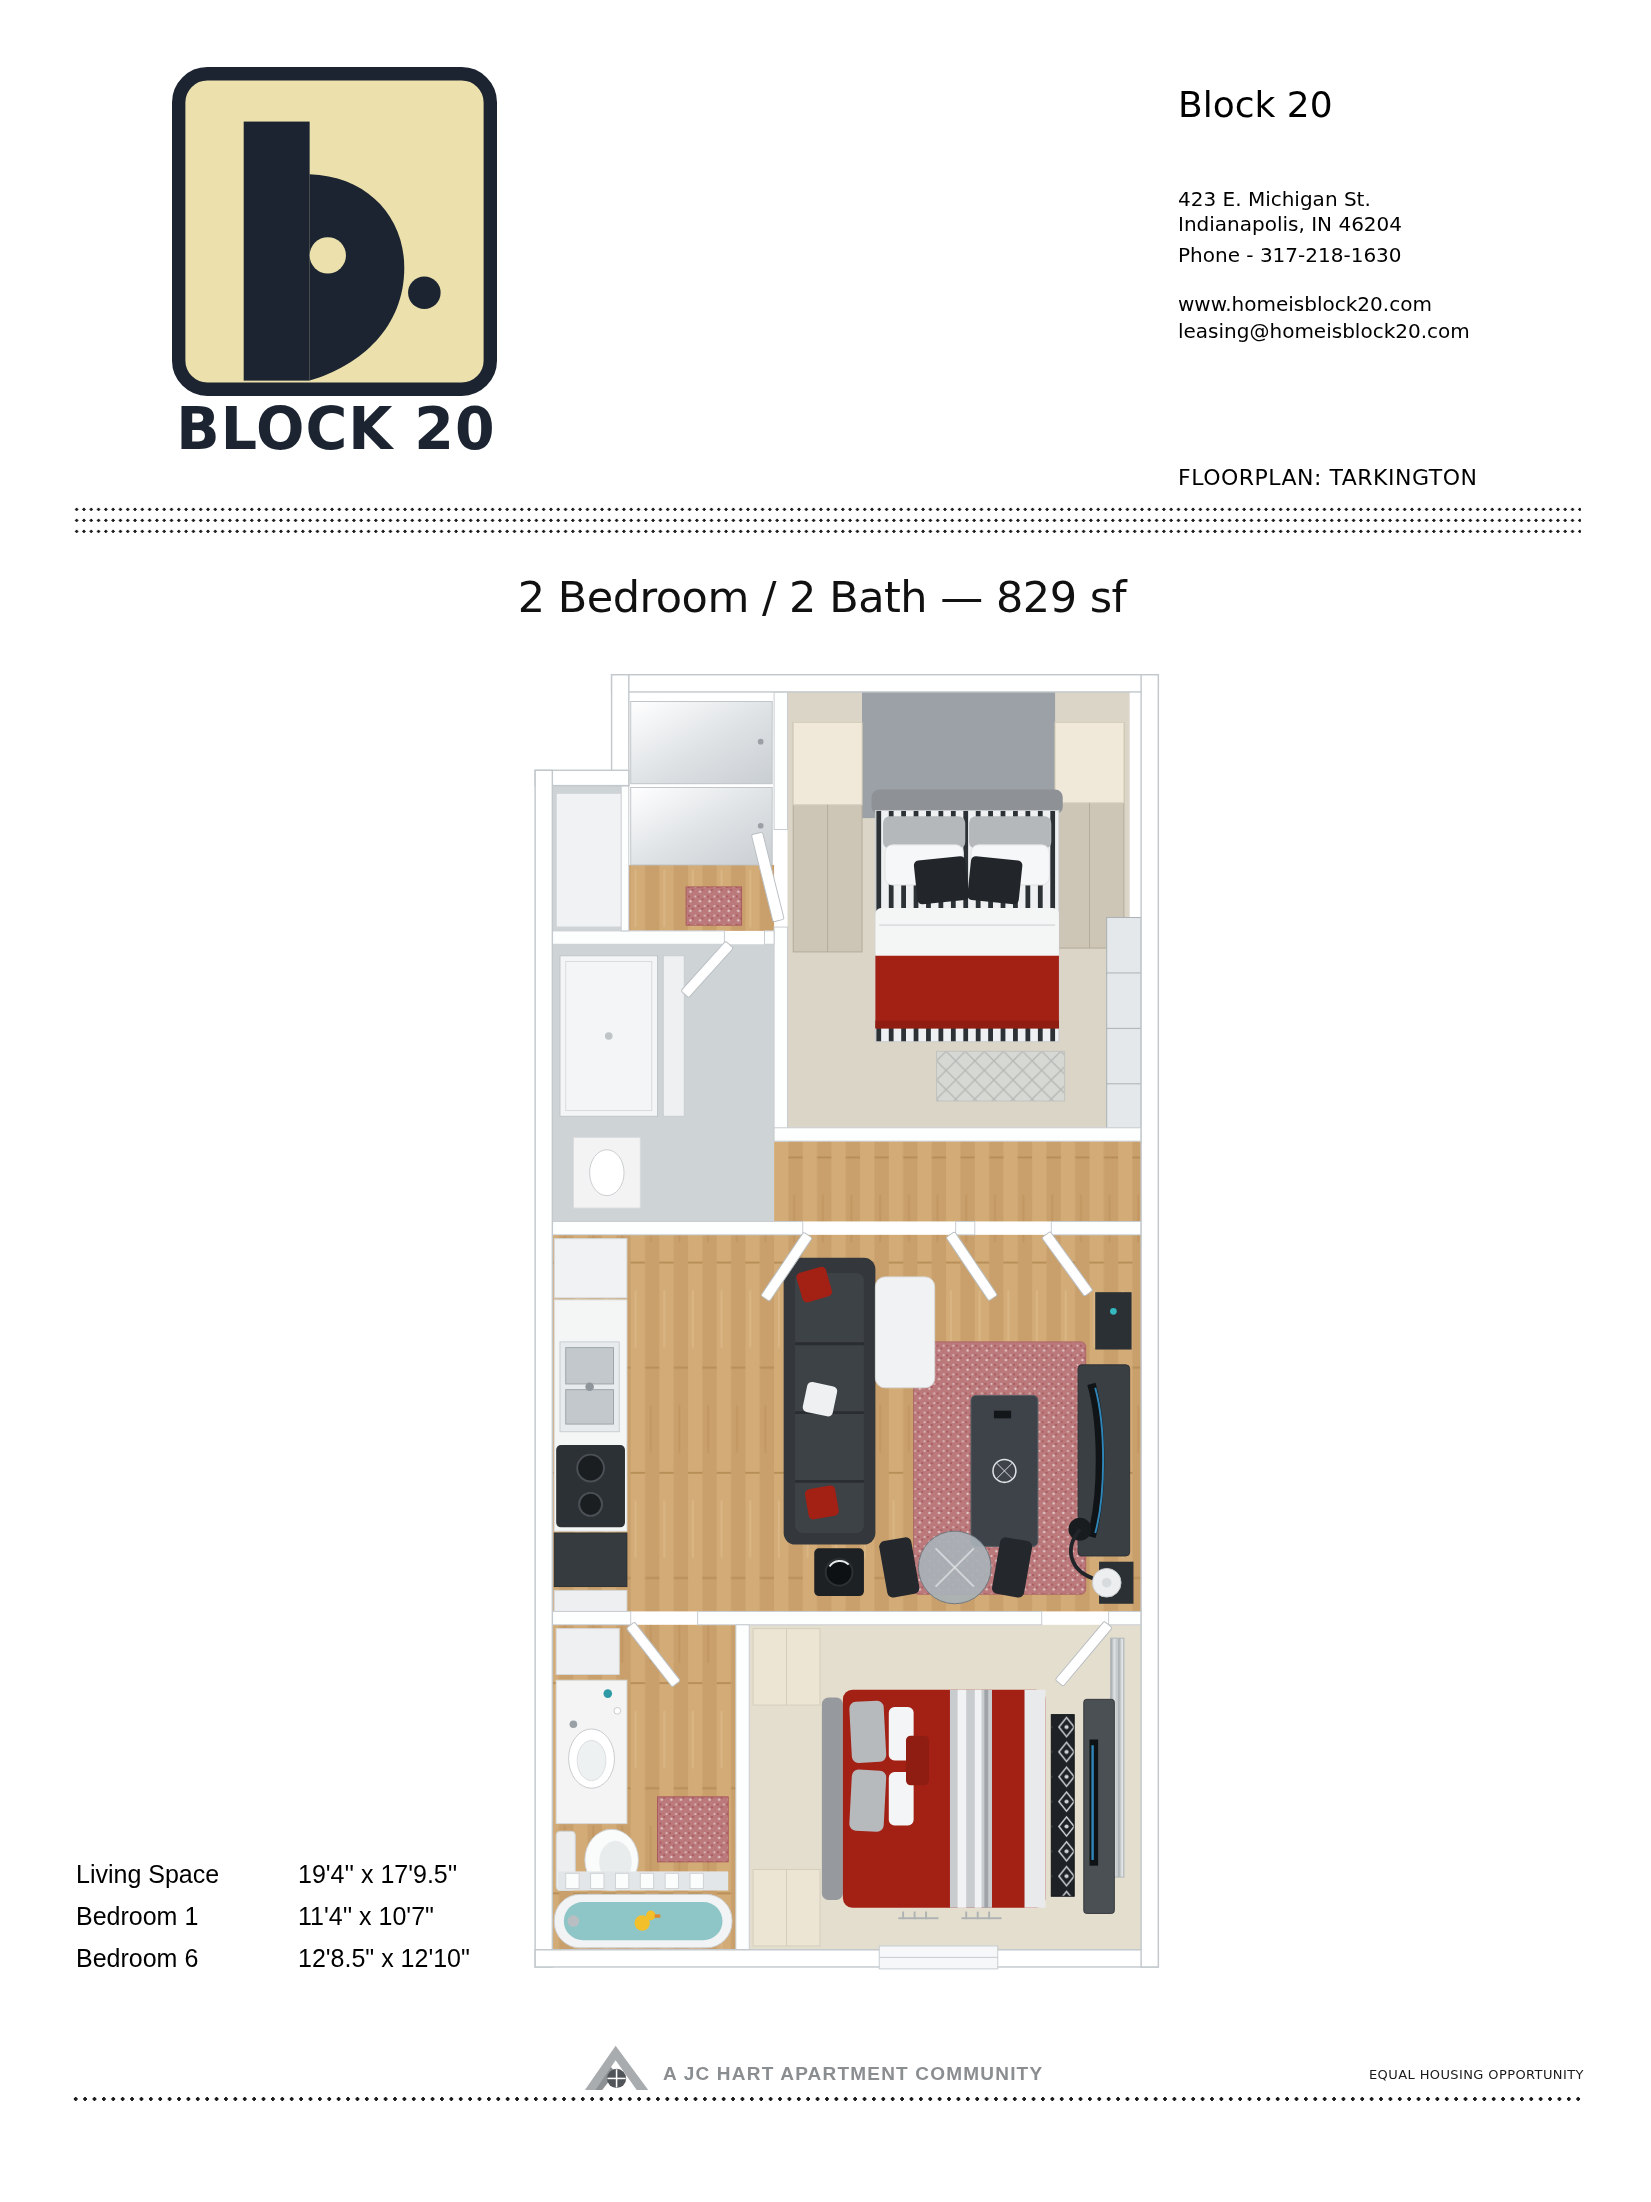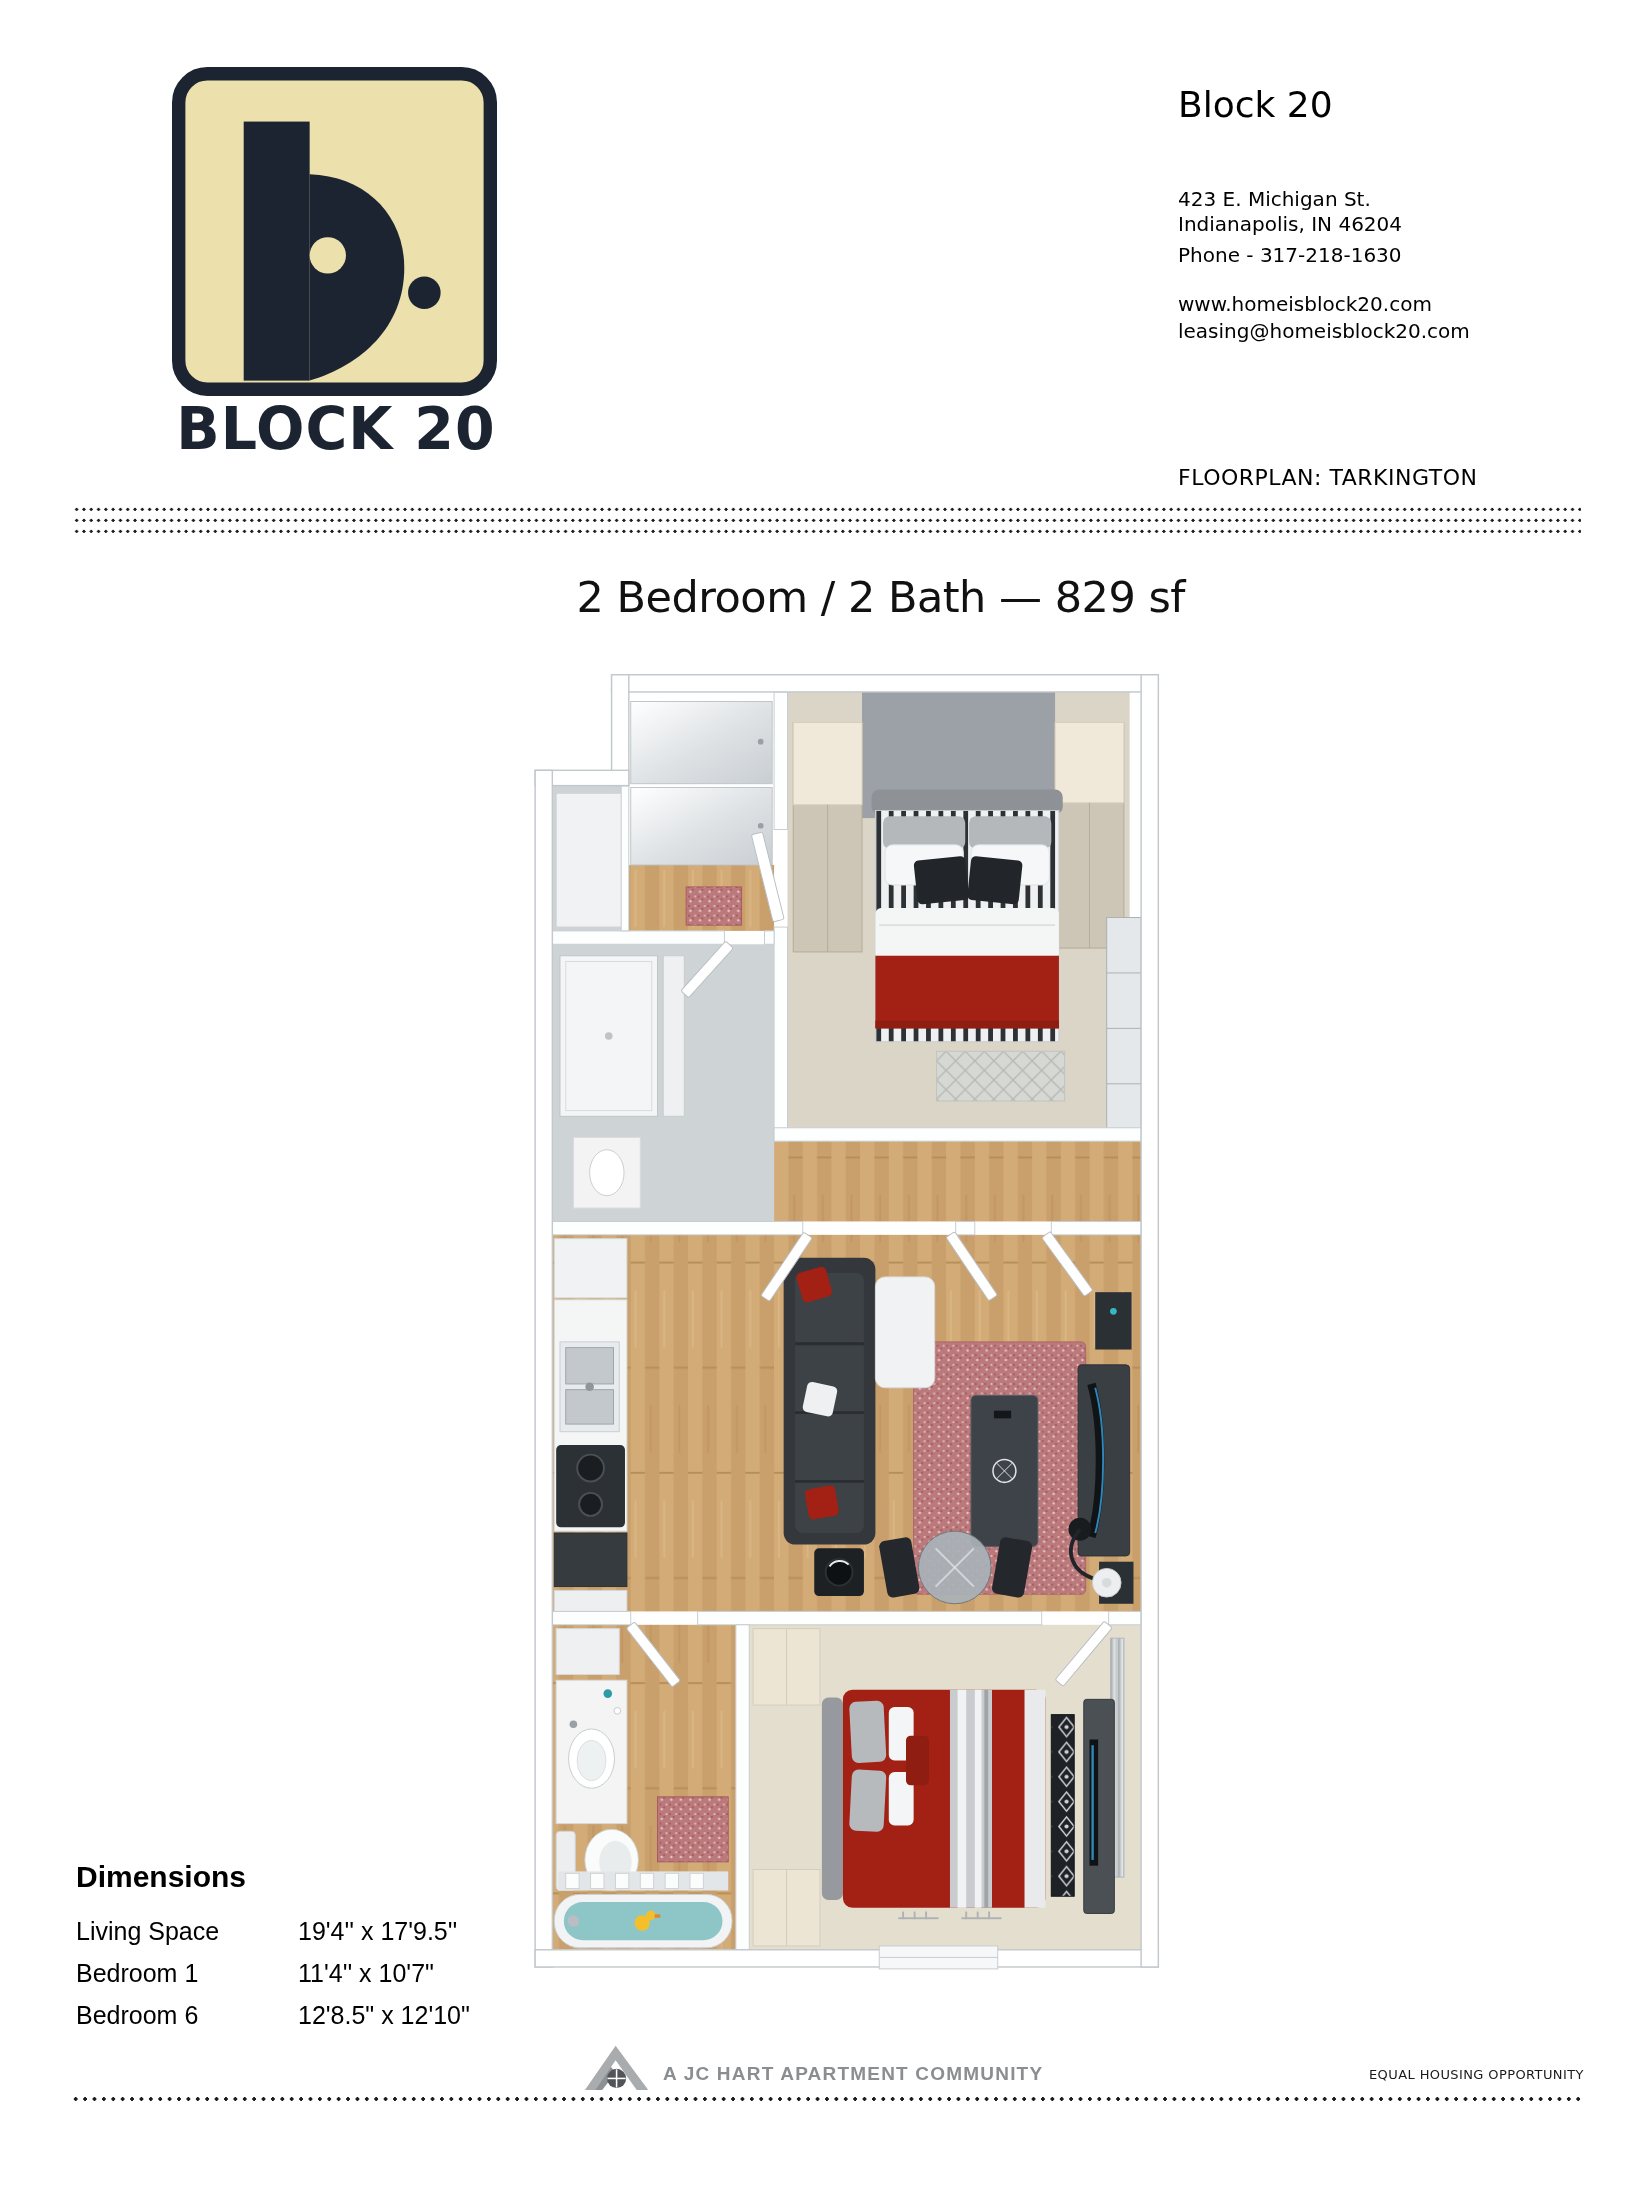--- a/index.html
+++ b/index.html
@@ -33,21 +33,21 @@
   }
   #divider-top { left:73px; top:501px; width:1508px; height:32.5px; }
   #divider-bottom {
     left:71px; top:2093px; width:1510px; height:11.5px;
     background-image: radial-gradient(circle, #1c1c1c 1.7px, transparent 1.9px);
     background-size: 9.4px 11.5px; background-repeat: repeat-x;
   }
 
   
   #plan-heading {
-    left:459px; top:572px; width:726px; text-align:right;
+    left:459px; top:572px; width:726px; text-align:center;
     font-size:43px; letter-spacing:-0.5px; color:#111;
   }
 
   
   #dimensions { left:76px; top:1860px; width:440px; font-family:"Liberation Sans", sans-serif; }
   #dimensions-title { font-size:30px; font-weight:bold; margin-bottom:23px; }
   .dim-row { display:flex; height:42px; align-items:flex-start; font-size:25px; }
   .dim-label { width:222px; }
 
   
@@ -369,21 +369,20 @@
       <rect x="840" y="1292" width="11" height="80" rx="2" transform="rotate(34 845 1292)"></rect>
       <rect x="989" y="1292" width="11" height="80" rx="2" transform="rotate(-34 994 1292)"></rect>
       <rect x="1089" y="1292" width="11" height="76" rx="2" transform="rotate(-36 1094 1292)"></rect>
       <rect x="758" y="988" width="11" height="70" rx="2" transform="rotate(42 763 988)"></rect>
       <rect x="654" y="1700" width="11" height="78" rx="2" transform="rotate(-38 660 1700)"></rect>
       <rect x="1154" y="1700" width="11" height="80" rx="2" transform="rotate(40 1160 1700)"></rect>
     </g>
   </svg>
 
   <div id="dimensions" class="abs">
-    <div id="dimensions-title">Dimensions</div>
     <div class="dim-row">
       <span class="dim-label">Living Space</span>
       <span class="dim-value">19'4'' x 17'9.5''</span>
     </div>
     <div class="dim-row">
       <span class="dim-label">Bedroom 1</span>
       <span class="dim-value">11'4'' x 10'7"</span>
     </div>
     <div class="dim-row">
       <span class="dim-label">Bedroom 6</span>

